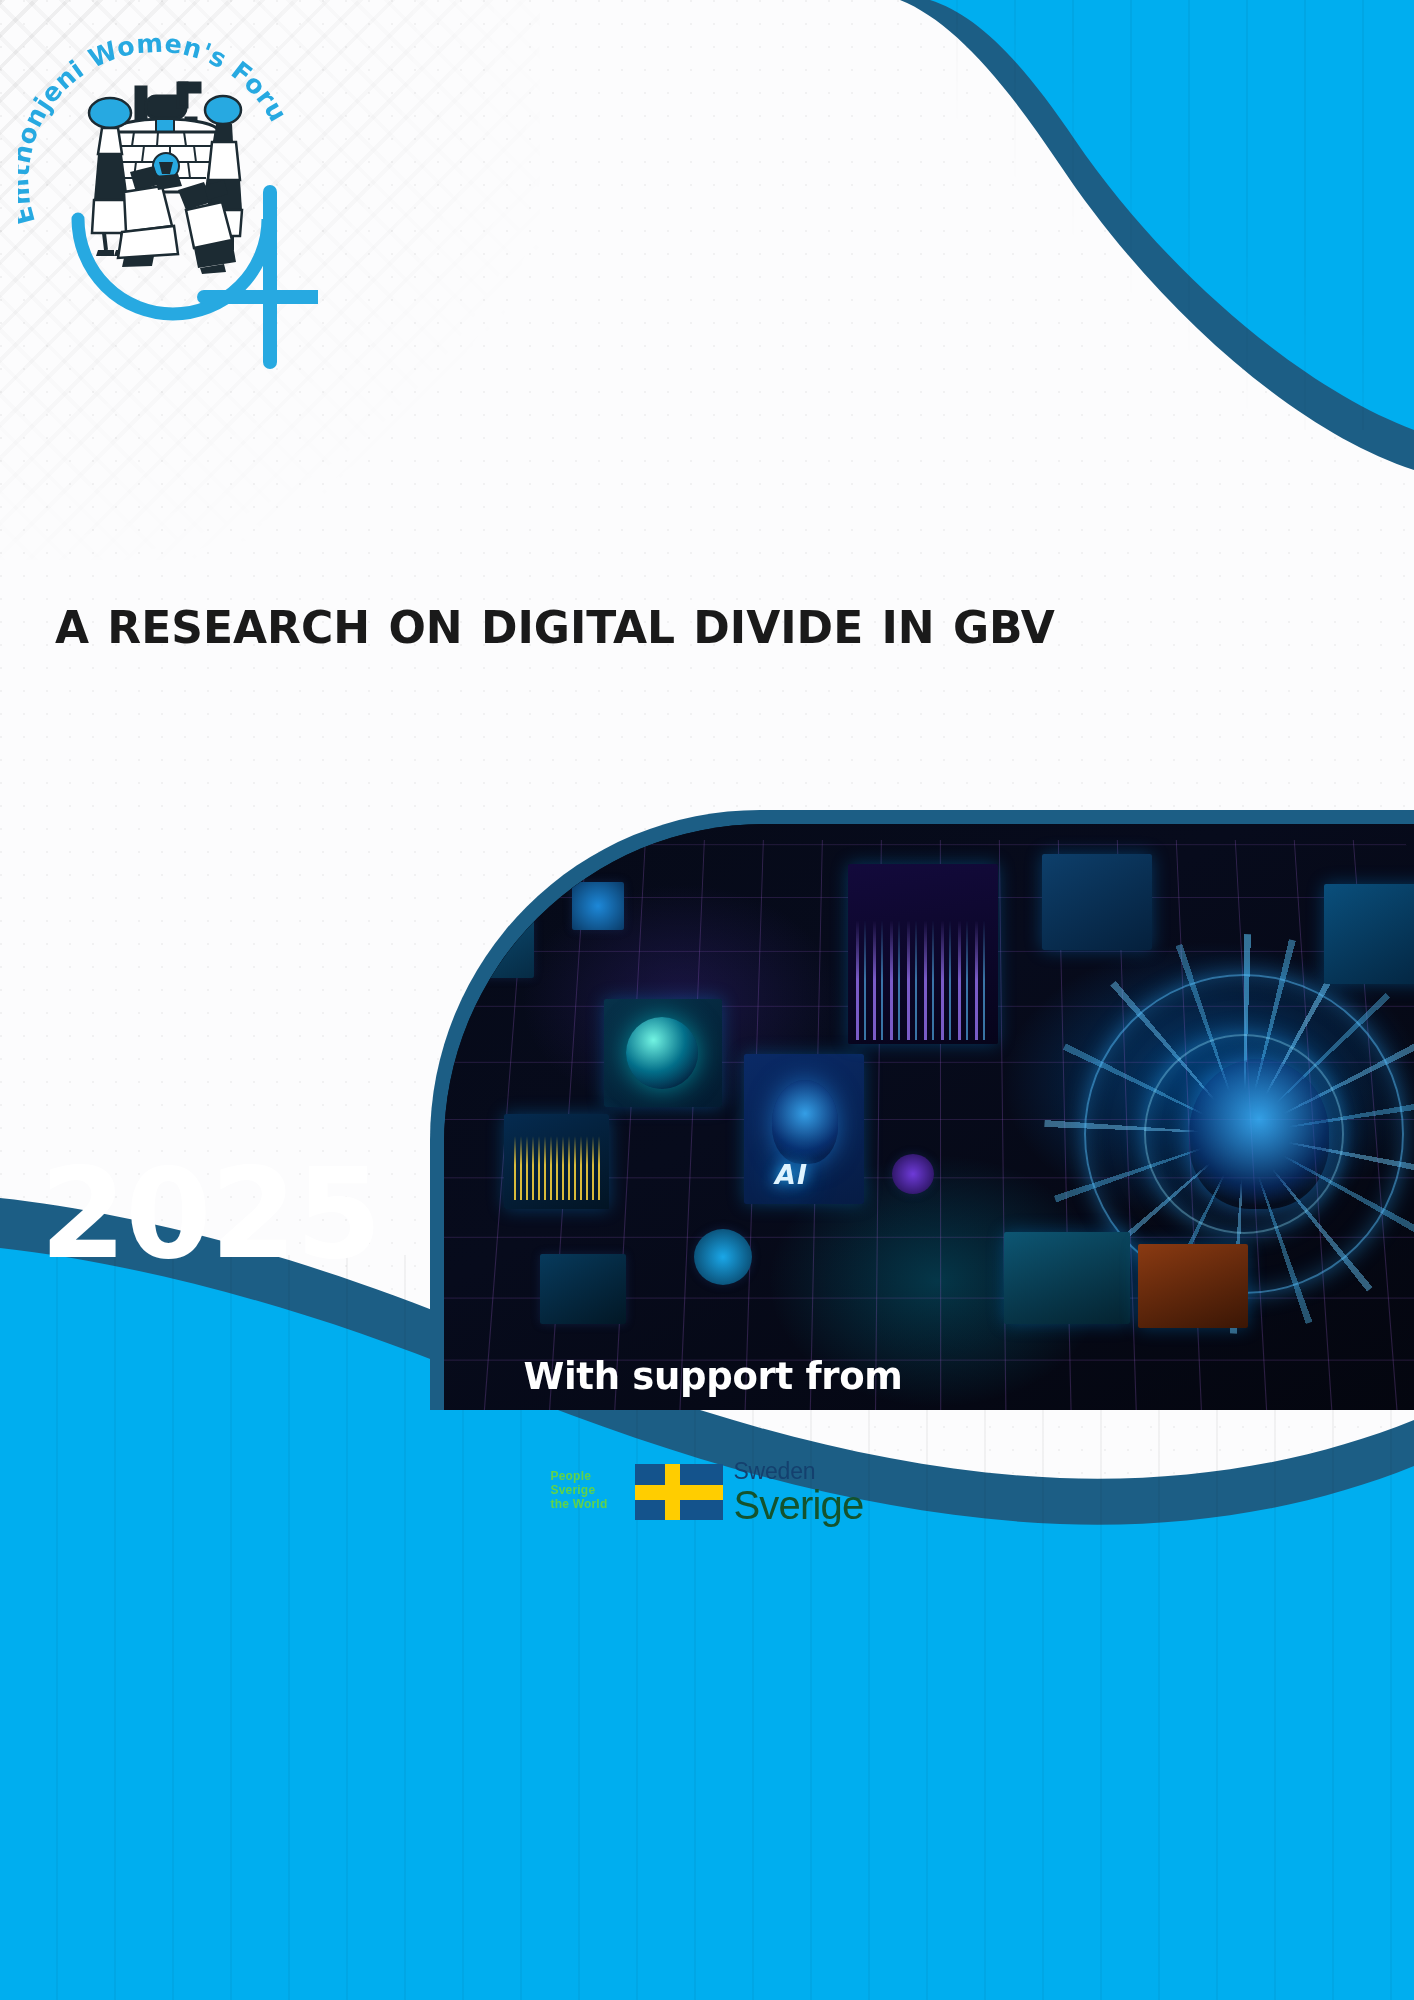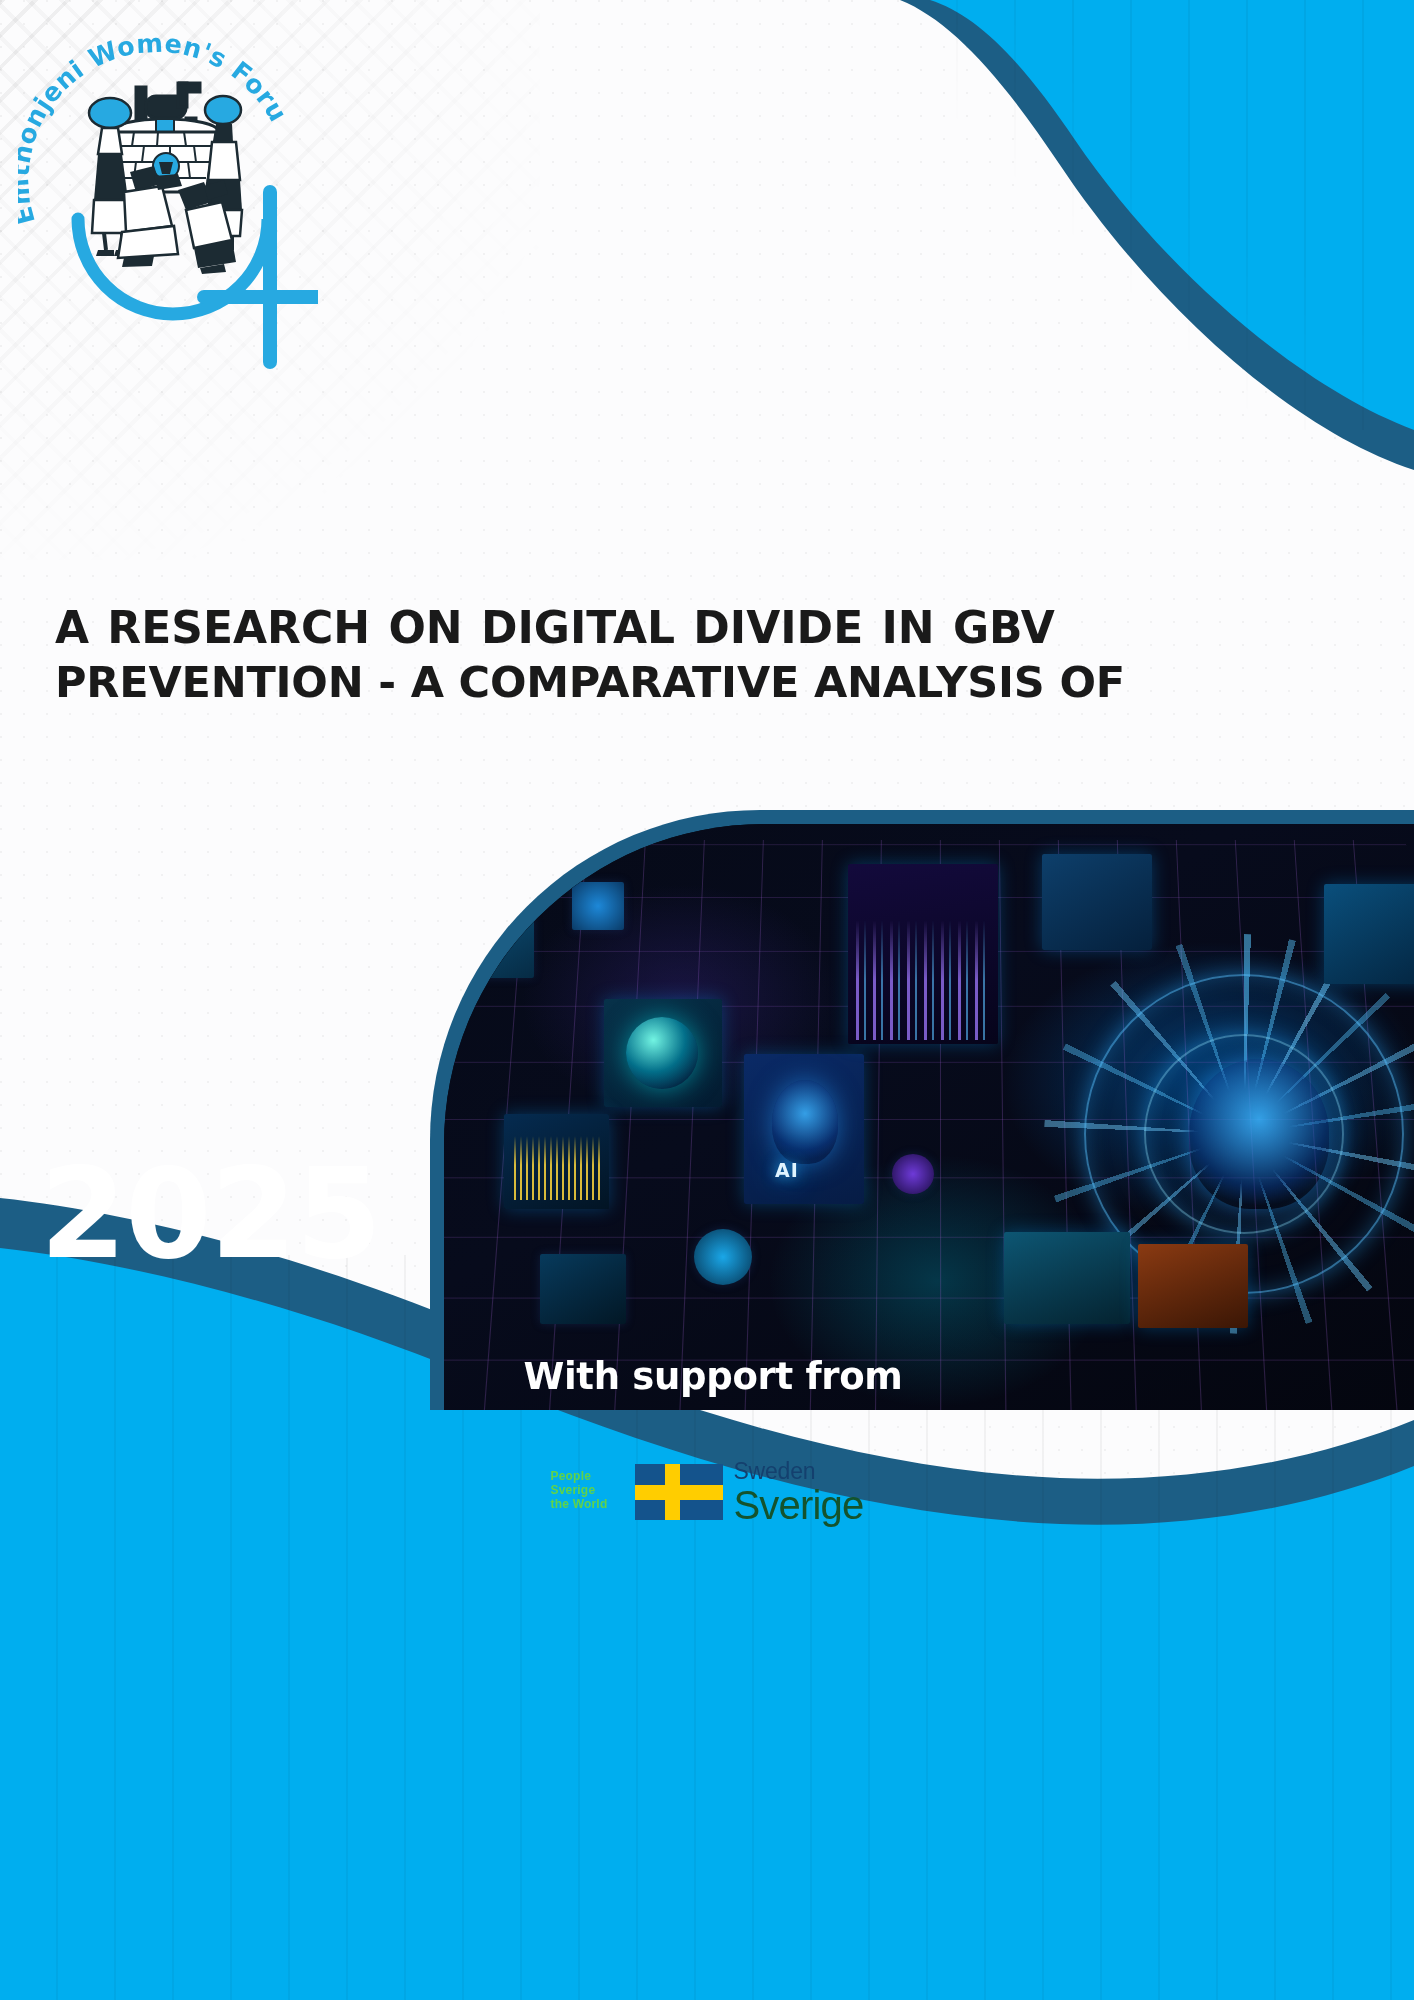--- a/index.html
+++ b/index.html
@@ -115,23 +115,24 @@
     border-radius:2px;
     overflow:hidden;
     box-shadow:0 0 18px rgba(0,160,255,0.30);
   }
   .tile.dim { box-shadow:0 0 10px rgba(40,80,160,0.25); }
   .ai-badge {
     position:absolute;
     color:#dff4ff;
     font-family:"DejaVu Sans", sans-serif;
     font-weight:bold;
-    font-size:19px;
+    font-size:27px;
     letter-spacing:1px;
     text-shadow:0 0 14px #29b6ff, 0 0 30px #1189ff;
+    font-style:italic;
   }
   .ring {
     position:absolute;
     border-radius:50%;
     border:2px solid rgba(80,190,255,0.55);
     box-shadow:0 0 22px rgba(40,170,255,0.45), inset 0 0 22px rgba(40,170,255,0.30);
   }
   .burst {
     position:absolute;
     background:
@@ -445,21 +446,20 @@
   <div id="title-block">
     <div class="title-line l1">
       <span>A</span>
       <span>RESEARCH</span>
       <span>ON</span>
       <span>DIGITAL</span>
       <span>DIVIDE</span>
       <span>IN</span>
       <span>GBV</span>
     </div>
-    <div class="title-line l2">PREVENTION - A COMPARATIVE ANALYSIS  OF</div>
   </div>
 
   <div id="year">2025</div>
 
   <div id="support">
     <div id="support-label">With support from</div>
   </div>
 
   <div id="partner-logos">
 

